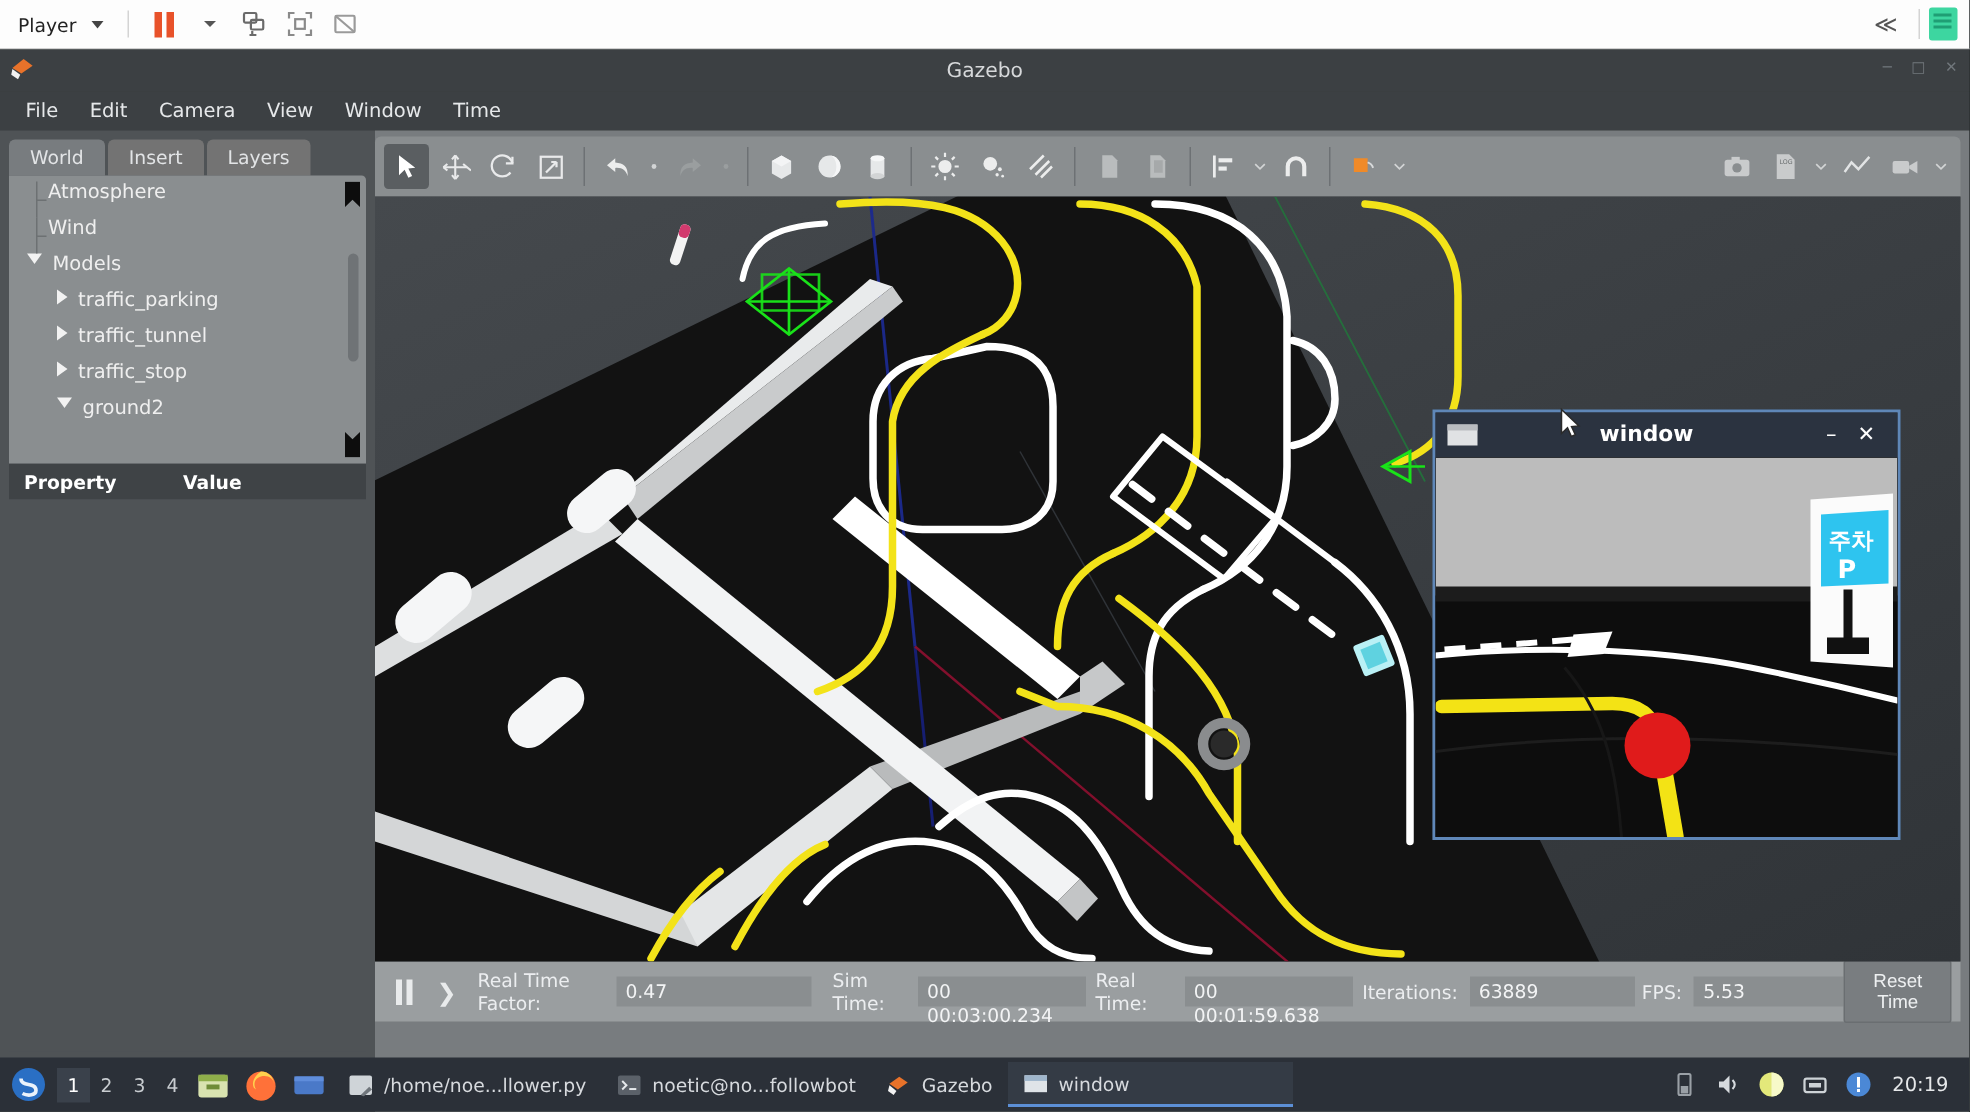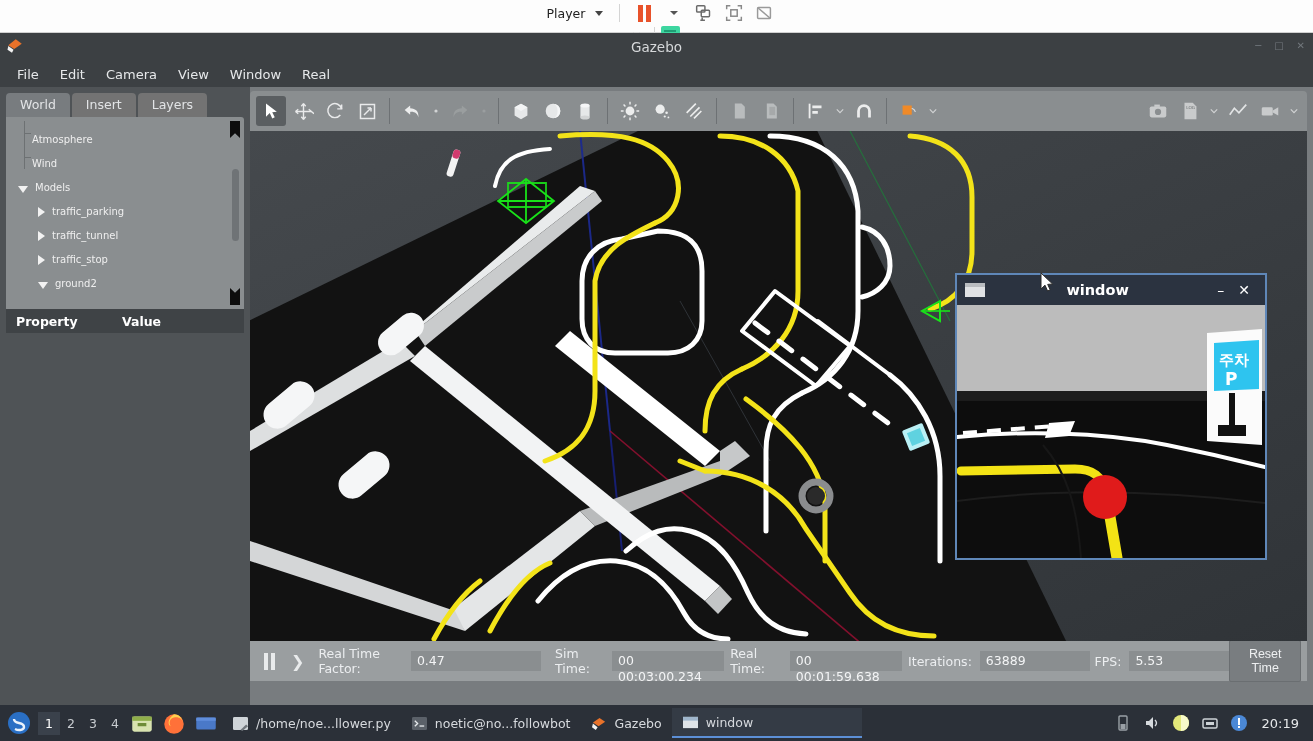--- a/index.html
+++ b/index.html
@@ -9,21 +9,20 @@
     font-family: "DejaVu Sans", "Liberation Sans", sans-serif;
     overflow: hidden;
   }
   #root { position: relative; width: 1313px; height: 741px; }
 
   
   #player-bar {
     position: absolute; left: 0; top: 0; width: 1313px; height: 33px;
     background: #fdfdfd; display: flex; align-items: center;
     border-bottom: 1px solid #d0d0d0;
-    flex-direction: column;
   }
   .pb-left { display: flex; align-items: center; padding-left: 8px; gap: 2px; }
   .pb-label {
     font-size: 12.5px; color: #222; padding: 2px 4px;
   }
   .pb-caret {
     width: 0; height: 0; border-left: 4px solid transparent;
     border-right: 4px solid transparent; border-top: 5px solid #444;
     margin-left: 4px; margin-right: 6px;
   }
@@ -77,21 +76,21 @@
   .gz-tab {
     font-size: 12.5px; color: #e2e4e6; background: #737373;
     padding: 4px 14px 5px 14px; border-radius: 4px 4px 0 0;
   }
   .gz-tab.active { background: #787c7f; }
   #tree-box {
     background: #8a8e90; height: 192px; margin-top: 0px; position: relative;
     overflow: hidden; border-radius: 0 3px 0 0;
   }
   #tree-scroll { padding: 4px 0 0 6px; }
-  .tnode { display: flex; align-items: flex-end; height: 24px; font-size: 10px; color: #efefef; }
+  .tnode { display: flex; align-items: flex-start; height: 24px; font-size: 13px; color: #efefef; }
   .leafline { width: 14px; height: 100%; position: relative; }
   .leafline::before{content:"";position:absolute;left:6px;top:0;bottom:0;width:1px;background:#6d7173;}
   .leafline::after{content:"";position:absolute;left:6px;top:50%;width:7px;height:1px;background:#6d7173;}
   .tri-r { width:0;height:0;border-top:5px solid transparent;border-bottom:5px solid transparent;border-left:7px solid #f2f2f2;margin-right:7px;}
   .tri-d { width:0;height:0;border-left:5px solid transparent;border-right:5px solid transparent;border-top:7px solid #f2f2f2;margin-right:7px;}
   .depth1 { padding-left: 6px; }
   .depth2 { padding-left: 26px; }
   #tree-sb {
     position: absolute; right: 2px; top: 2px; width: 14px; bottom: 2px;
     background: #8a8e90;
@@ -253,21 +252,21 @@
         <span>✕</span>
       </div>
     </div>
 
     <div id="gz-menubar">
       <span class="gz-menu">File</span>
       <span class="gz-menu">Edit</span>
       <span class="gz-menu">Camera</span>
       <span class="gz-menu">View</span>
       <span class="gz-menu">Window</span>
-      <span class="gz-menu">Real</span>
+      <span class="gz-menu">Time</span>
     </div>
 
     <div id="gz-body">
 
       <div id="left-panel">
         <div id="tabs">
           <span class="gz-tab active">World</span>
           <span class="gz-tab">Insert</span>
           <span class="gz-tab">Layers</span>
         </div>

